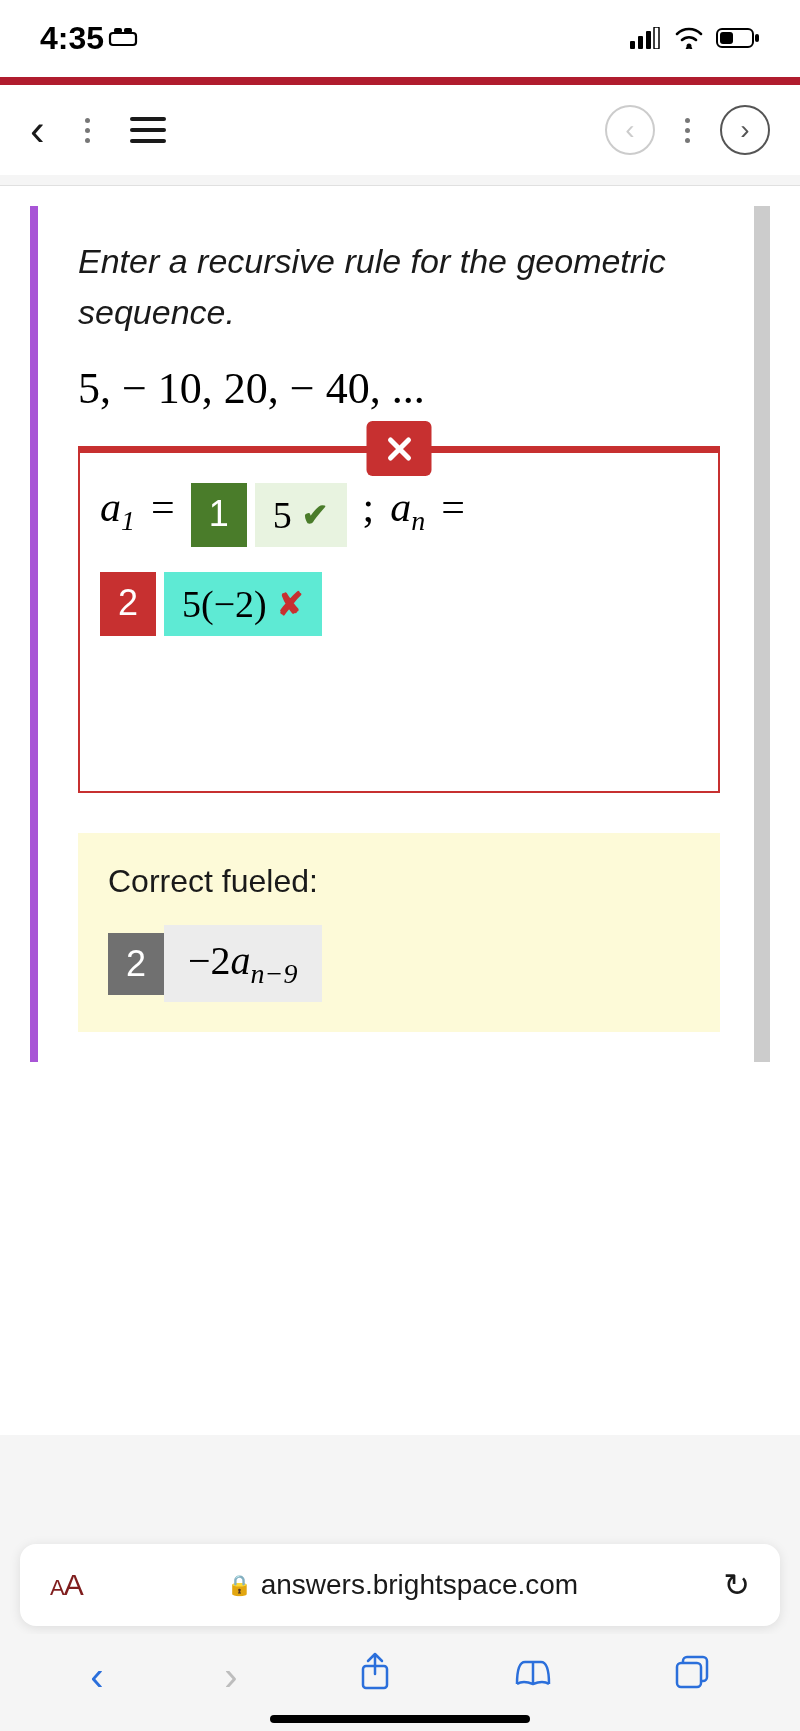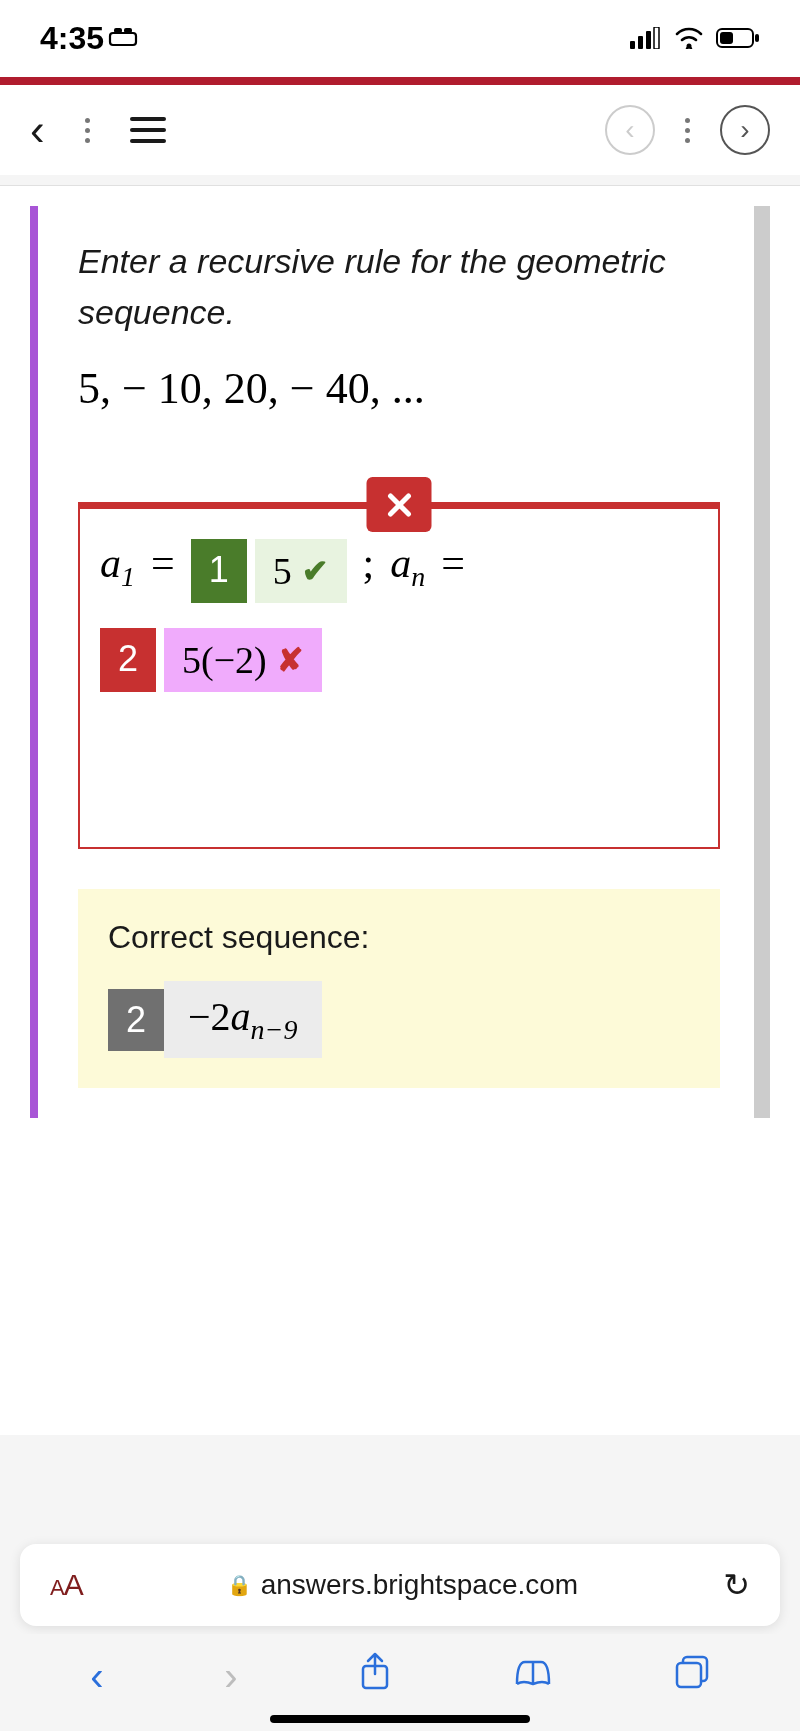--- a/index.html
+++ b/index.html
@@ -66,21 +66,21 @@
       font-size: 34px;
       color: #1a1a1a;
       line-height: 1.5;
       margin-bottom: 25px;
       padding-right: 30px;
       font-style: italic;
     }
     .sequence {
       font-family: "Times New Roman", serif;
       font-size: 44px;
-      margin-bottom: 88px;
+      margin-bottom: 32px;
     }
     .answer-box {
       border: 2px solid #c73030;
       border-top: 7px solid #c73030;
       position: relative;
       padding: 30px 20px 130px 20px;
       margin-right: 30px;
       background: #fff;
     }
     .x-tab {
@@ -120,21 +120,21 @@
     .badge-num.gray { background: #707070; }
     .ans-correct {
       background: #e8f3e0;
       padding: 10px 18px;
       font-size: 38px;
       display: inline-flex;
       align-items: center;
       gap: 10px;
     }
     .ans-wrong {
-      background: #f0abfc;
+      background: #5eead4;
       padding: 10px 18px;
       font-size: 38px;
       display: inline-flex;
       align-items: center;
       gap: 10px;
     }
     .check { color: #4a7c2a; font-weight: bold; font-size: 32px; }
     .cross { color: #c73030; font-weight: bold; font-size: 32px; }
     .correct-panel {
       background: #fdfad8;
@@ -295,21 +295,21 @@
       <div class="answer-row">
         <span class="badge-num red">2</span>
         <span class="ans-wrong">
           <span>5(−2)</span>
           <span class="cross">✘</span>
         </span>
       </div>
     </div>
 
     <div class="correct-panel">
-      <div class="correct-title">Correct sequence:</div>
+      <div class="correct-title">Correct fueled:</div>
       <div class="correct-answer-row">
         <span class="badge-num gray">2</span>
         <span class="correct-val">
           <span>−2</span><span style="font-style:italic">a</span><span class="sub" style="font-style:italic">n−9</span>
         </span>
       </div>
     </div>
   </div>
 </div>
 

